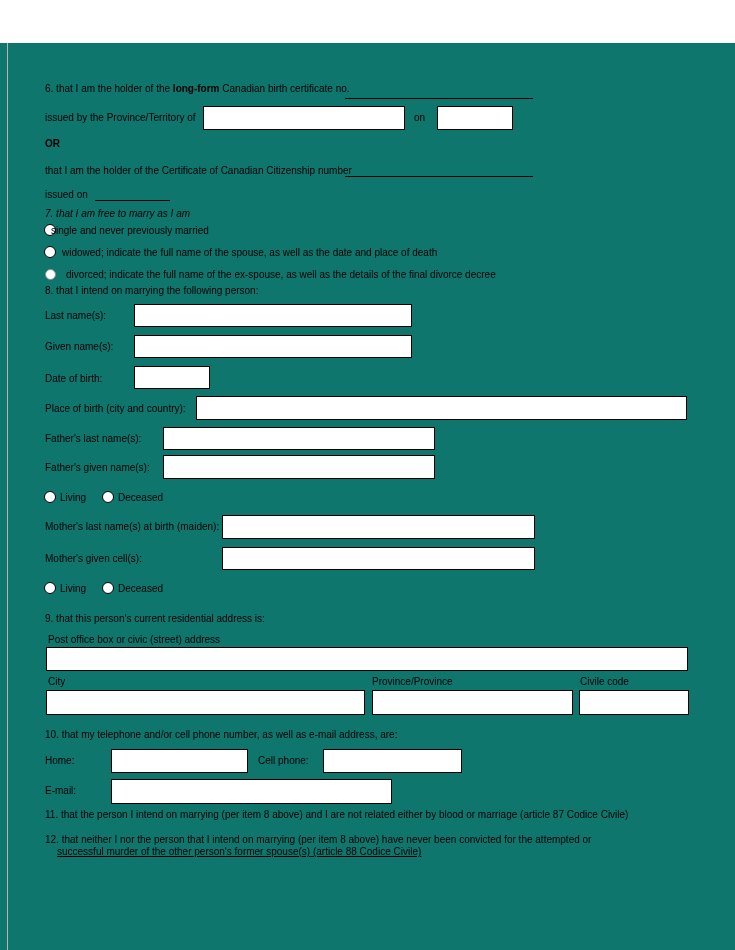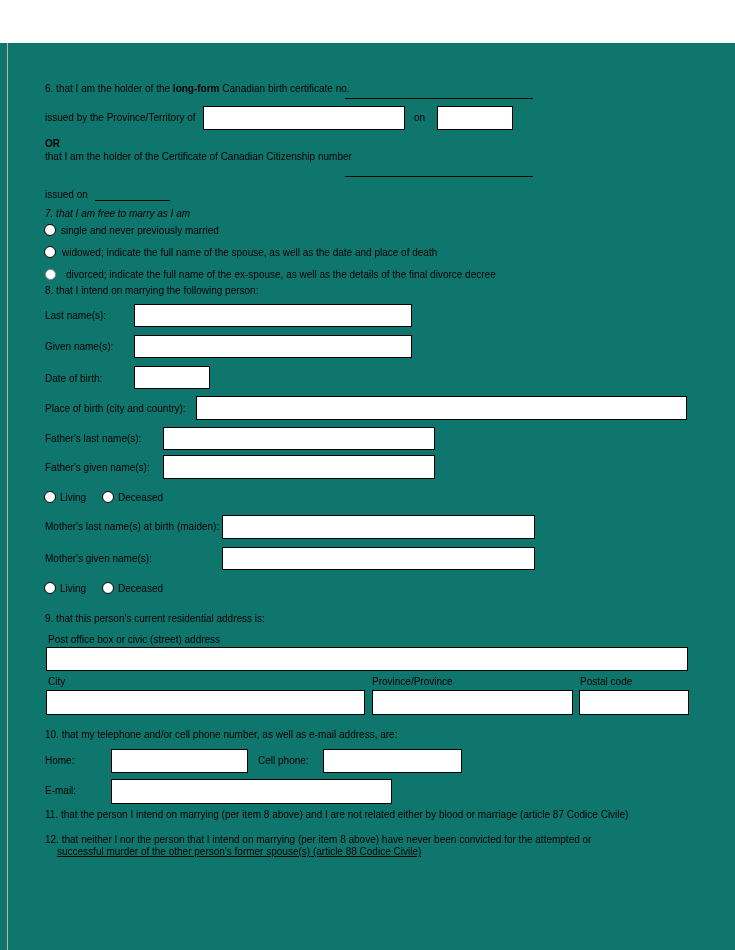--- a/index.html
+++ b/index.html
@@ -35,30 +35,30 @@
   <div class="lbl" style="left:45px; top:40px;"><span>6. that I am the holder of the </span><span class="bold">long-form</span><span> Canadian birth certificate no.</span></div>
   <div class="uline" style="left:345px; top:55px; width:188px;"></div>
 
   <div class="lbl" style="left:45px; top:69px;">issued by the Province/Territory of</div>
   <input type="text" class="box" style="left: 203px; top: 63px; width: 202px; height: 24px;" value="">
   <div class="lbl" style="left:414px; top:69px;">on</div>
   <input type="text" class="box" style="left: 437px; top: 63px; width: 76px; height: 24px;" value="">
 
   <div class="lbl bold" style="left:45px; top:95px;">OR</div>
 
-  <div class="lbl" style="left:45px; top:108px;">that I am the holder of the Certificate of Canadian Citizenship number</div>
+  <div class="lbl" style="left:45px; top:122px;">that I am the holder of the Certificate of Canadian Citizenship number</div>
   <div class="uline" style="left:345px; top:133px; width:188px;"></div>
 
   <div class="lbl" style="left:45px; top:146px;">issued on</div>
   <div class="uline" style="left:95px; top:157px; width:75px;"></div>
 
   <div class="lbl" style="left:45px; top:165px;font-style:italic;">7. that I am free to marry as I am</div>
 
   <span class="radio" style="left:44px; top:181px;"></span>
-  <div class="lbl" style="left:61px; top:182px;text-align:right;">single and never previously married</div>
+  <div class="lbl" style="left:51px; top:182px;text-align:right;">single and never previously married</div>
 
   <span class="radio" style="left:44px; top:203px;"></span>
   <div class="lbl" style="left:62px; top:204px;text-align:center;">widowed; indicate the full name of the spouse, as well as the date and place of death</div>
 
   <span class="radio light" style="left:45px; top:226px;"></span>
   <div class="lbl" style="left:66px; top:226px;">divorced; indicate the full name of the ex-spouse, as well as the details of the final divorce decree</div>
 
   <div class="lbl" style="left:45px; top:242px;">8. that I intend on marrying the following person:</div>
 
   <div class="lbl" style="left:45px; top:267px;">Last name(s):</div>
@@ -80,35 +80,35 @@
   <input type="text" class="box" style="left: 163px; top: 412px; width: 272px; height: 24px;" value="">
 
   <span class="radio" style="left:44px; top:448px;"></span>
   <div class="lbl" style="left:60px; top:449px;">Living</div>
   <span class="radio" style="left:102px; top:448px;"></span>
   <div class="lbl" style="left:118px; top:449px;">Deceased</div>
 
   <div class="lbl" style="left:45px; top:478px;">Mother's last name(s) at birth (maiden):</div>
   <input type="text" class="box" style="left: 222px; top: 472px; width: 313px; height: 24px;" value="">
 
-  <div class="lbl" style="left:45px; top:510px;">Mother's given name(s):</div>
+  <div class="lbl" style="left:45px; top:510px;">Mother's given cell(s):</div>
   <input type="text" class="box" style="left: 222px; top: 504px; width: 313px; height: 23px;" value="">
 
   <span class="radio" style="left:44px; top:539px;"></span>
   <div class="lbl" style="left:60px; top:540px;">Living</div>
   <span class="radio" style="left:102px; top:539px;"></span>
   <div class="lbl" style="left:118px; top:540px;">Deceased</div>
 
   <div class="lbl" style="left:45px; top:570px;">9. that this person's current residential address is:</div>
   <div class="lbl" style="left:48px; top:591px;">Post office box or civic (street) address</div>
   <input type="text" class="box" style="left: 46px; top: 604px; width: 642px; height: 24px;" value="">
 
   <div class="lbl" style="left:48px; top:633px;">City</div>
   <div class="lbl" style="left:372px; top:633px;">Province/Province</div>
-  <div class="lbl" style="left:580px; top:633px;">Postal code</div>
+  <div class="lbl" style="left:580px; top:633px;">Civile code</div>
   <input type="text" class="box" style="left: 46px; top: 647px; width: 319px; height: 25px;" value="">
   <input type="text" class="box" style="left: 372px; top: 647px; width: 201px; height: 25px;" value="">
   <input type="text" class="box" style="left: 579px; top: 647px; width: 110px; height: 25px;" value="">
 
   <div class="lbl" style="left:45px; top:686px;">10. that my telephone and/or cell phone number, as well as e-mail address, are:</div>
   <div class="lbl" style="left:45px; top:712px;">Home:</div>
   <input type="text" class="box" style="left: 111px; top: 706px; width: 137px; height: 24px;" value="">
   <div class="lbl" style="left:258px; top:712px;">Cell phone:</div>
   <input type="text" class="box" style="left: 323px; top: 706px; width: 139px; height: 24px;" value="">
   <div class="lbl" style="left:45px; top:742px;">E-mail:</div>

